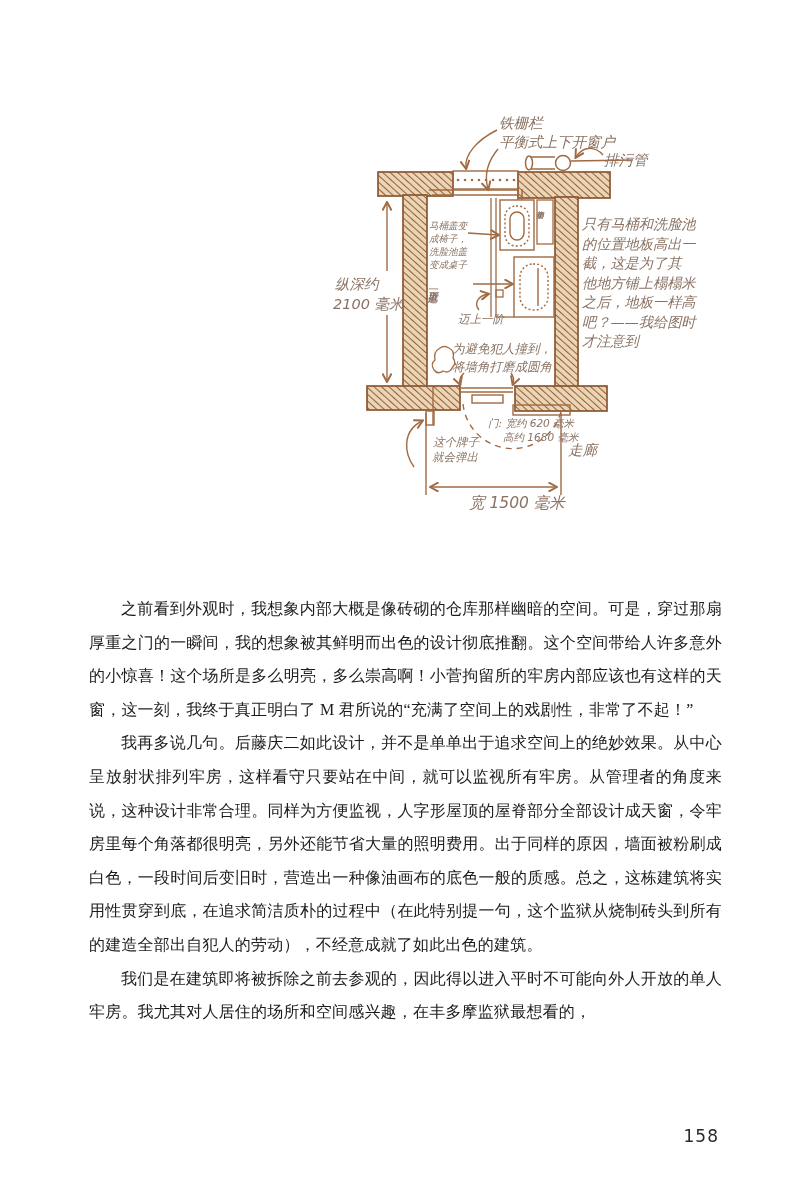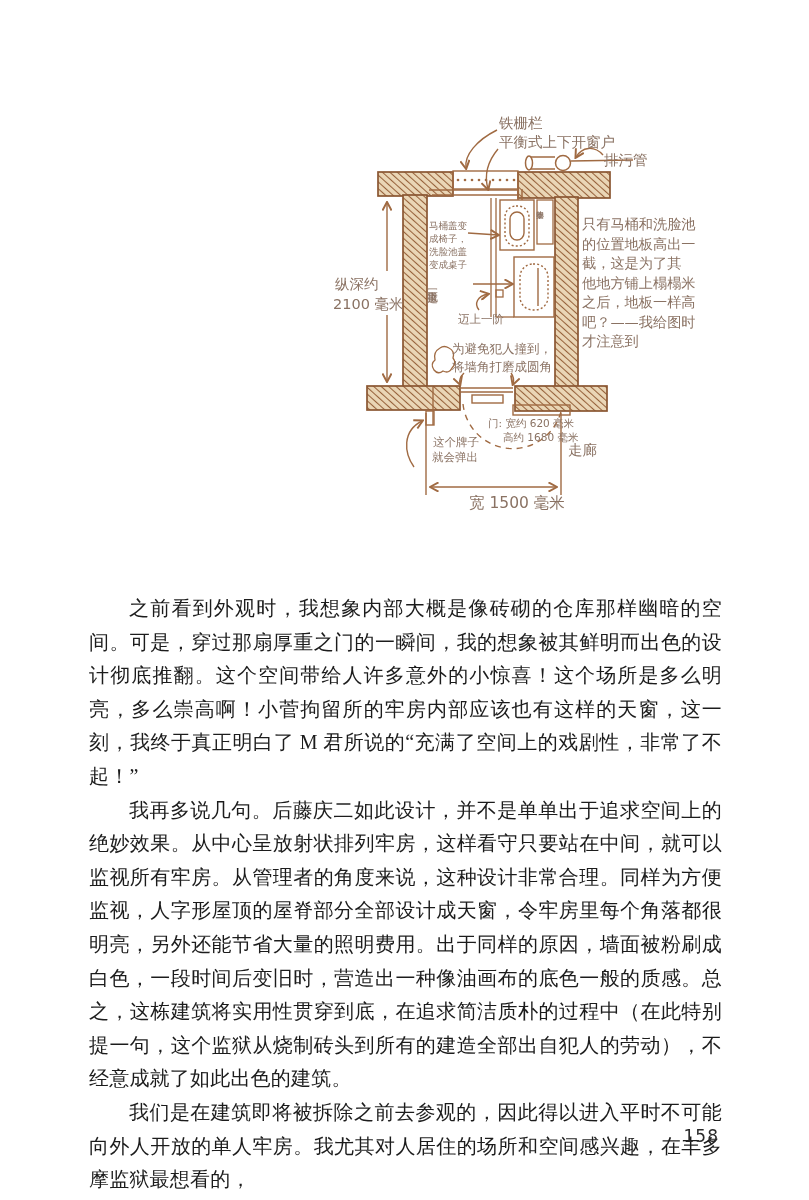--- a/index.html
+++ b/index.html
@@ -1,33 +1,33 @@
 <!DOCTYPE html>
 <html><head>
 <meta charset="utf-8">
 <style>
   html,body { margin:0; padding:0; background:#ffffff; }
   .page {
     position:relative; width:809px; height:1200px; background:#ffffff;
     overflow:hidden; font-family:"Liberation Serif", serif;
   }
-  .diagram { position:absolute; left:292px; top:105px; }
+  .diagram { position:absolute; left:292px; top:105px;font-style:italic; }
   .diagram svg text {
     font-family:"DejaVu Sans", sans-serif;
     fill:#8a7263;
   }
   .vtext { writing-mode:vertical-rl; text-orientation:upright; }
   .caption {
     position:absolute; left:300px; top:531px; width:470px;
     text-align:center; font-family:"DejaVu Sans", sans-serif;
     font-size:15.5px; color:#8f8f8f; letter-spacing:0.5px;
   }
   .bodytext {
     position:absolute; left:89px; top:592px; width:633px;
-    font-size:20px; line-height:33.6px; color:#1c1c1c;
+    font-size:16px; line-height:33.6px; color:#1c1c1c;
     text-align:justify;
   }
   .bodytext p { margin:0; text-indent:2em; letter-spacing:0.2px; }
   .pagenum {
     position:absolute; top:1126px; right:90px;
     font-family:"DejaVu Sans", sans-serif; font-size:17px;
     color:#2a2a2a; letter-spacing:1px;
   }
 </style>
 </head>

